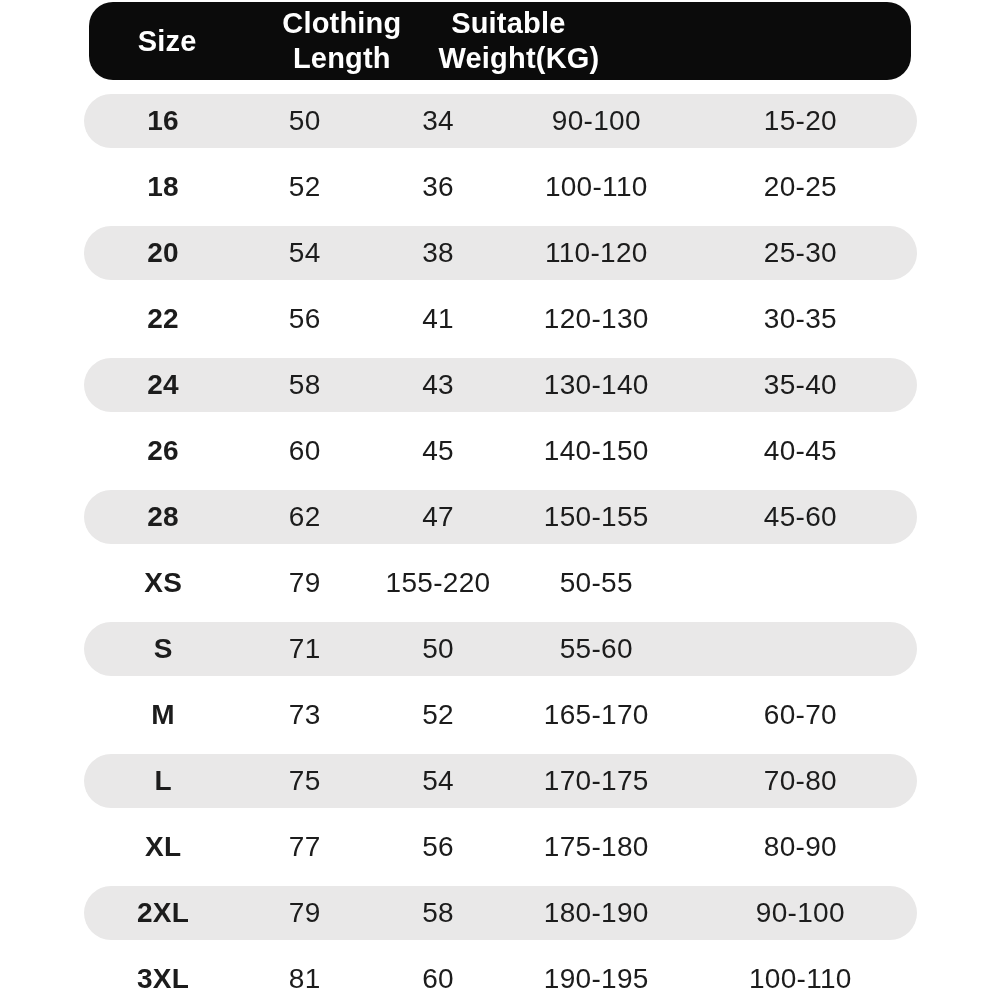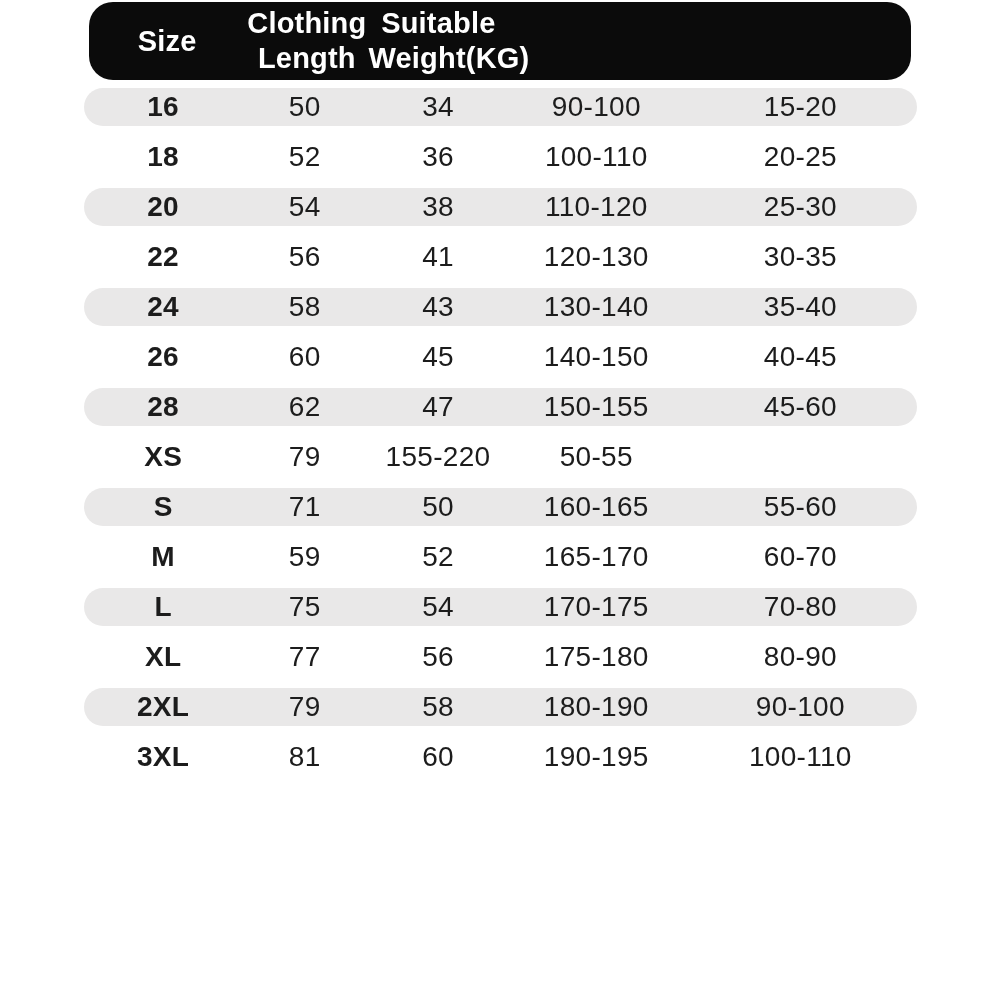--- a/index.html
+++ b/index.html
@@ -25,42 +25,44 @@
     position: absolute;
     left: 89px;
     top: 2px;
     width: 822px;
     height: 78px;
     background: var(--header-bg, #0b0b0b);
     border-radius: 24px;
     display: grid;
     grid-template-columns: 19% 15% 17% 21% 28%;
     align-items: center;
+    gap: 35px;
   }
   .hcell {
     color: var(--header-text, #ffffff);
     font-weight: bold;
     font-size: 29px;
     line-height: 1.2;
     text-align: center;
     letter-spacing: 0.2px;
   }
   .chart-rows {
     position: absolute;
     left: 84px;
     top: 88px;
     width: 833px;
   }
   .row {
     position: relative;
-    height: 38px;
+    height: 54px;
     margin-bottom: 12px;
     display: grid;
     grid-template-columns: 19% 15% 17% 21% 28%;
     align-items: center;
+    margin-top: 6px;
   }
   .row.striped {
     background: var(--stripe-bg, #e9e8e8);
     border-radius: 27px;
   }
   .cell {
     text-align: center;
     font-size: 28px;
     color: var(--text-color, #1c1c1c);
     letter-spacing: 0.3px;
@@ -143,27 +145,26 @@
     <div class="cell size-col">XS</div>
     <div class="cell">79</div>
     <div class="cell">155-220</div>
     <div class="cell">50-55</div>
   </div>
 
   <div class="row striped">
     <div class="cell size-col">S</div>
     <div class="cell">71</div>
     <div class="cell">50</div>
-    <div class="cell">160-165</div>
     <div class="cell">55-60</div>
   </div>
 
   <div class="row">
     <div class="cell size-col">M</div>
-    <div class="cell">59</div>
+    <div class="cell">73</div>
     <div class="cell">52</div>
     <div class="cell">165-170</div>
     <div class="cell">60-70</div>
   </div>
 
   <div class="row striped">
     <div class="cell size-col">L</div>
     <div class="cell">75</div>
     <div class="cell">54</div>
     <div class="cell">170-175</div>

